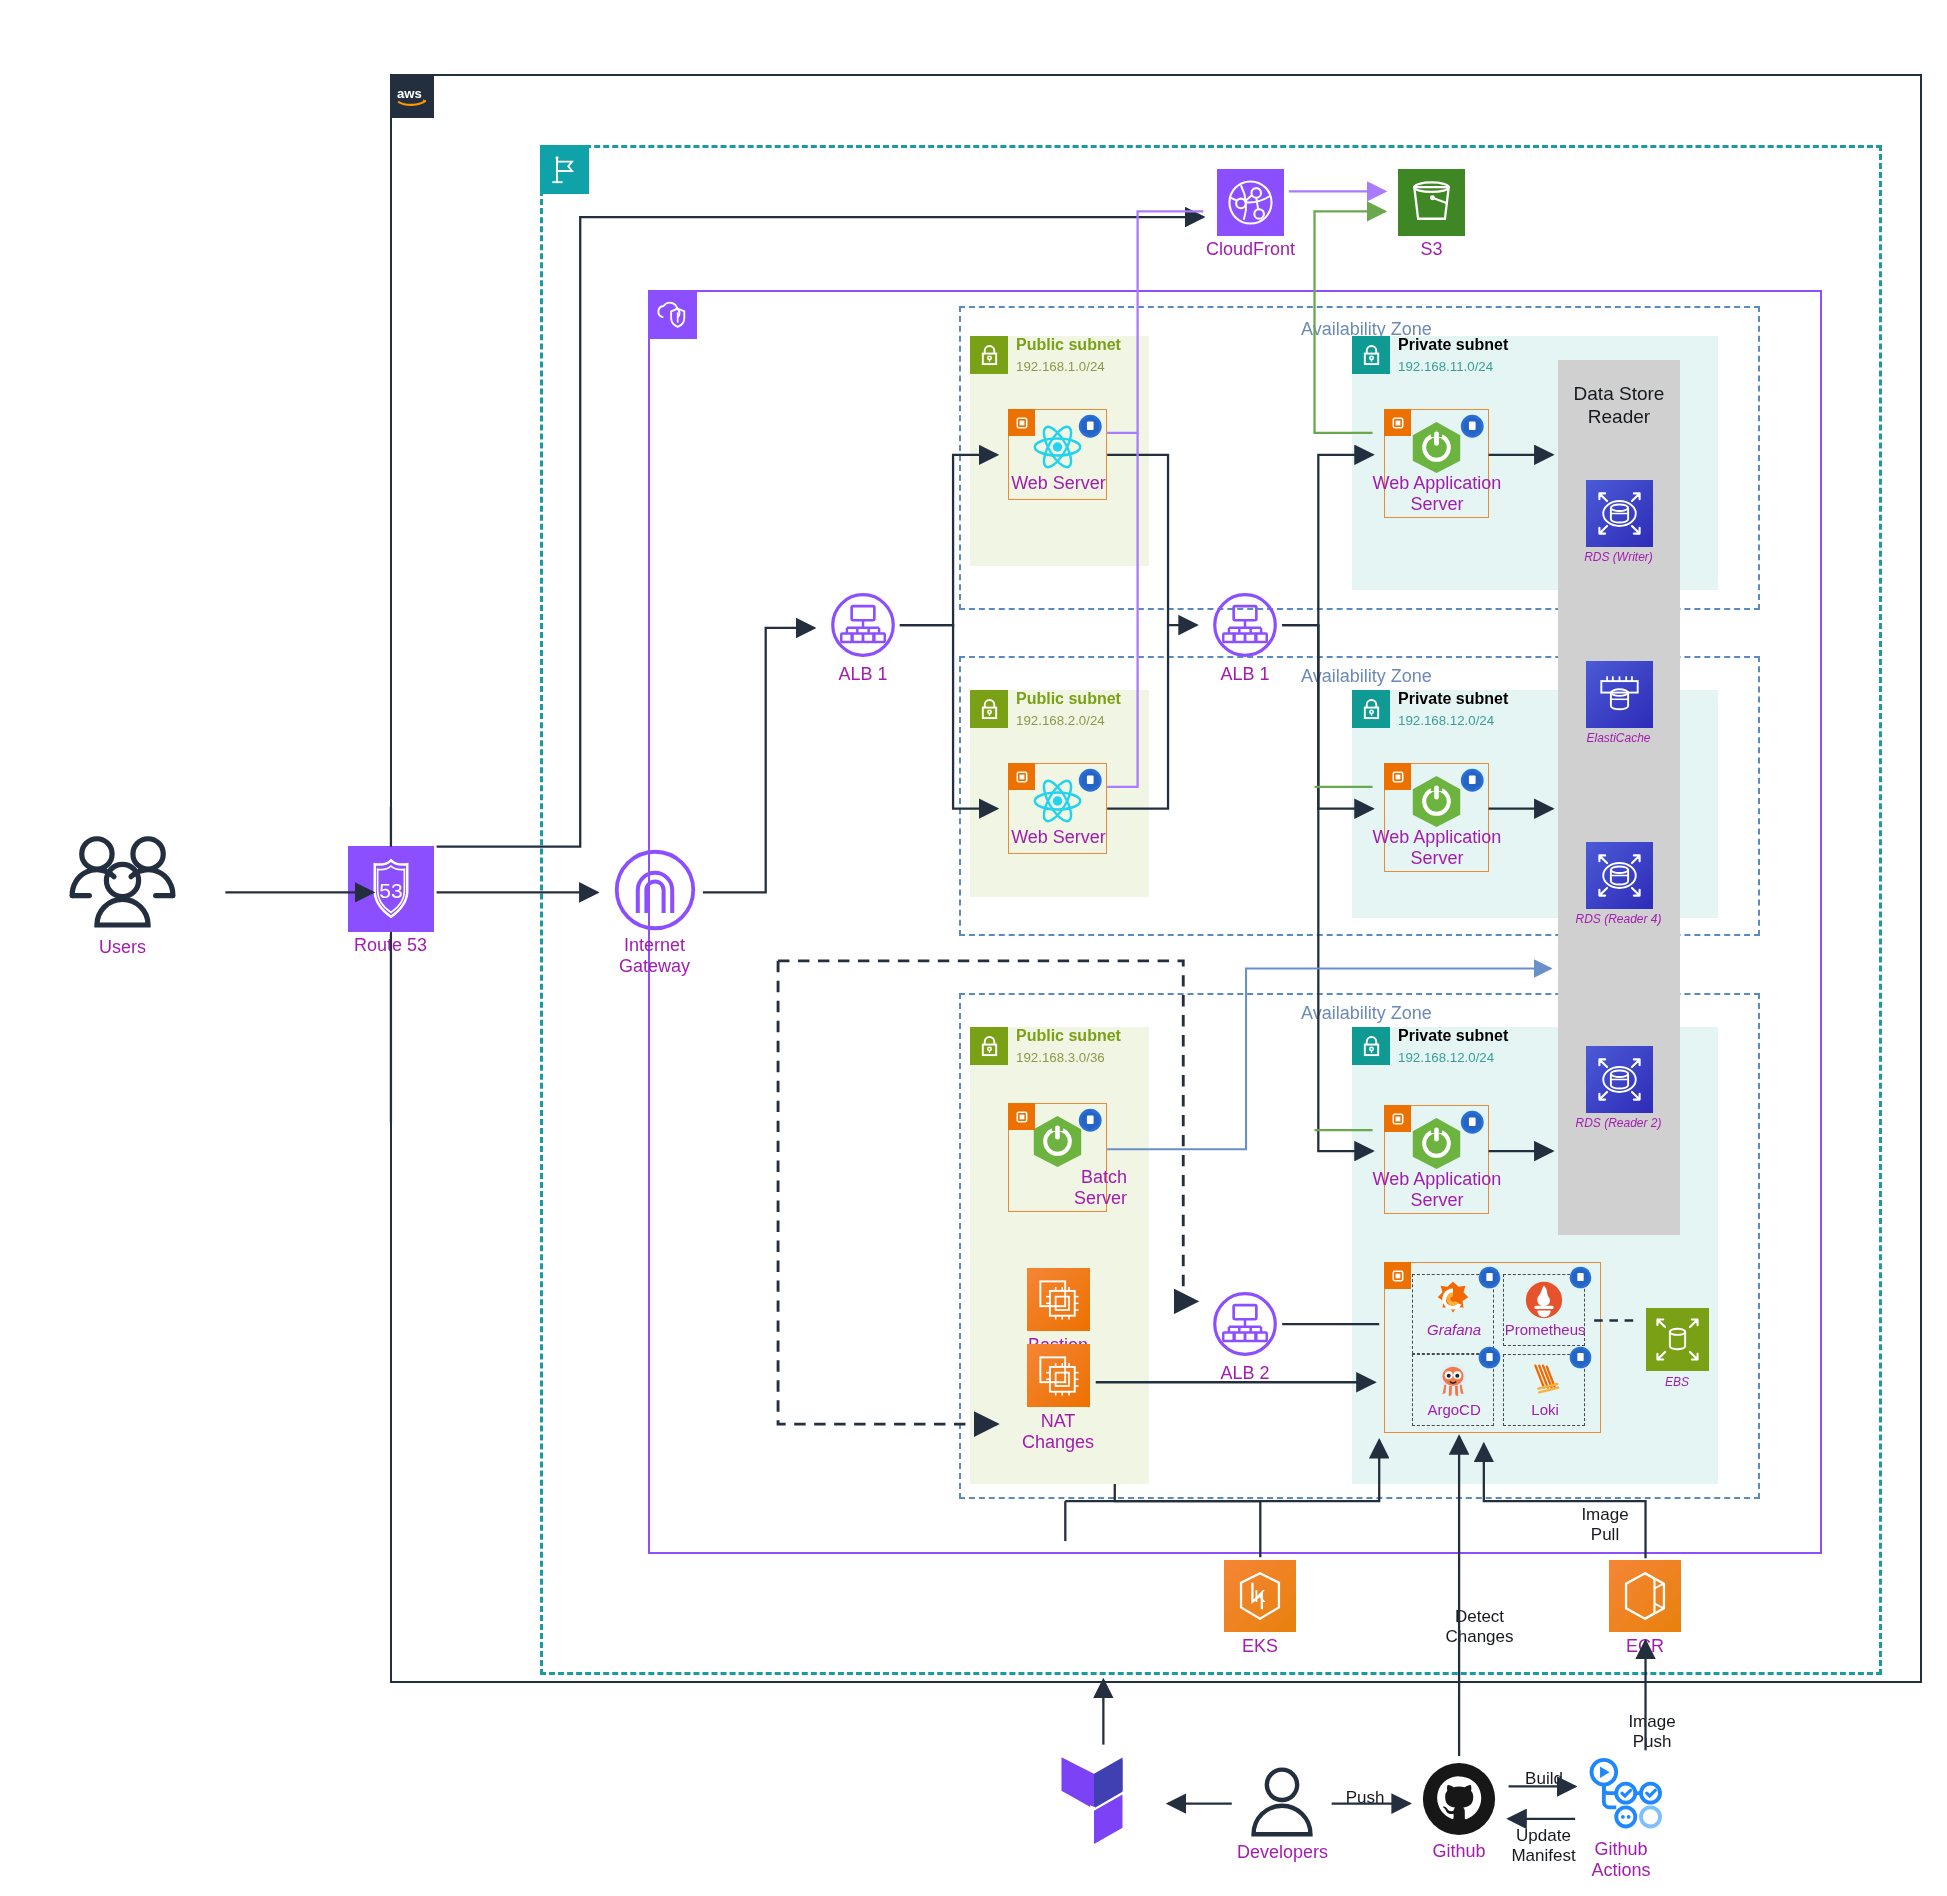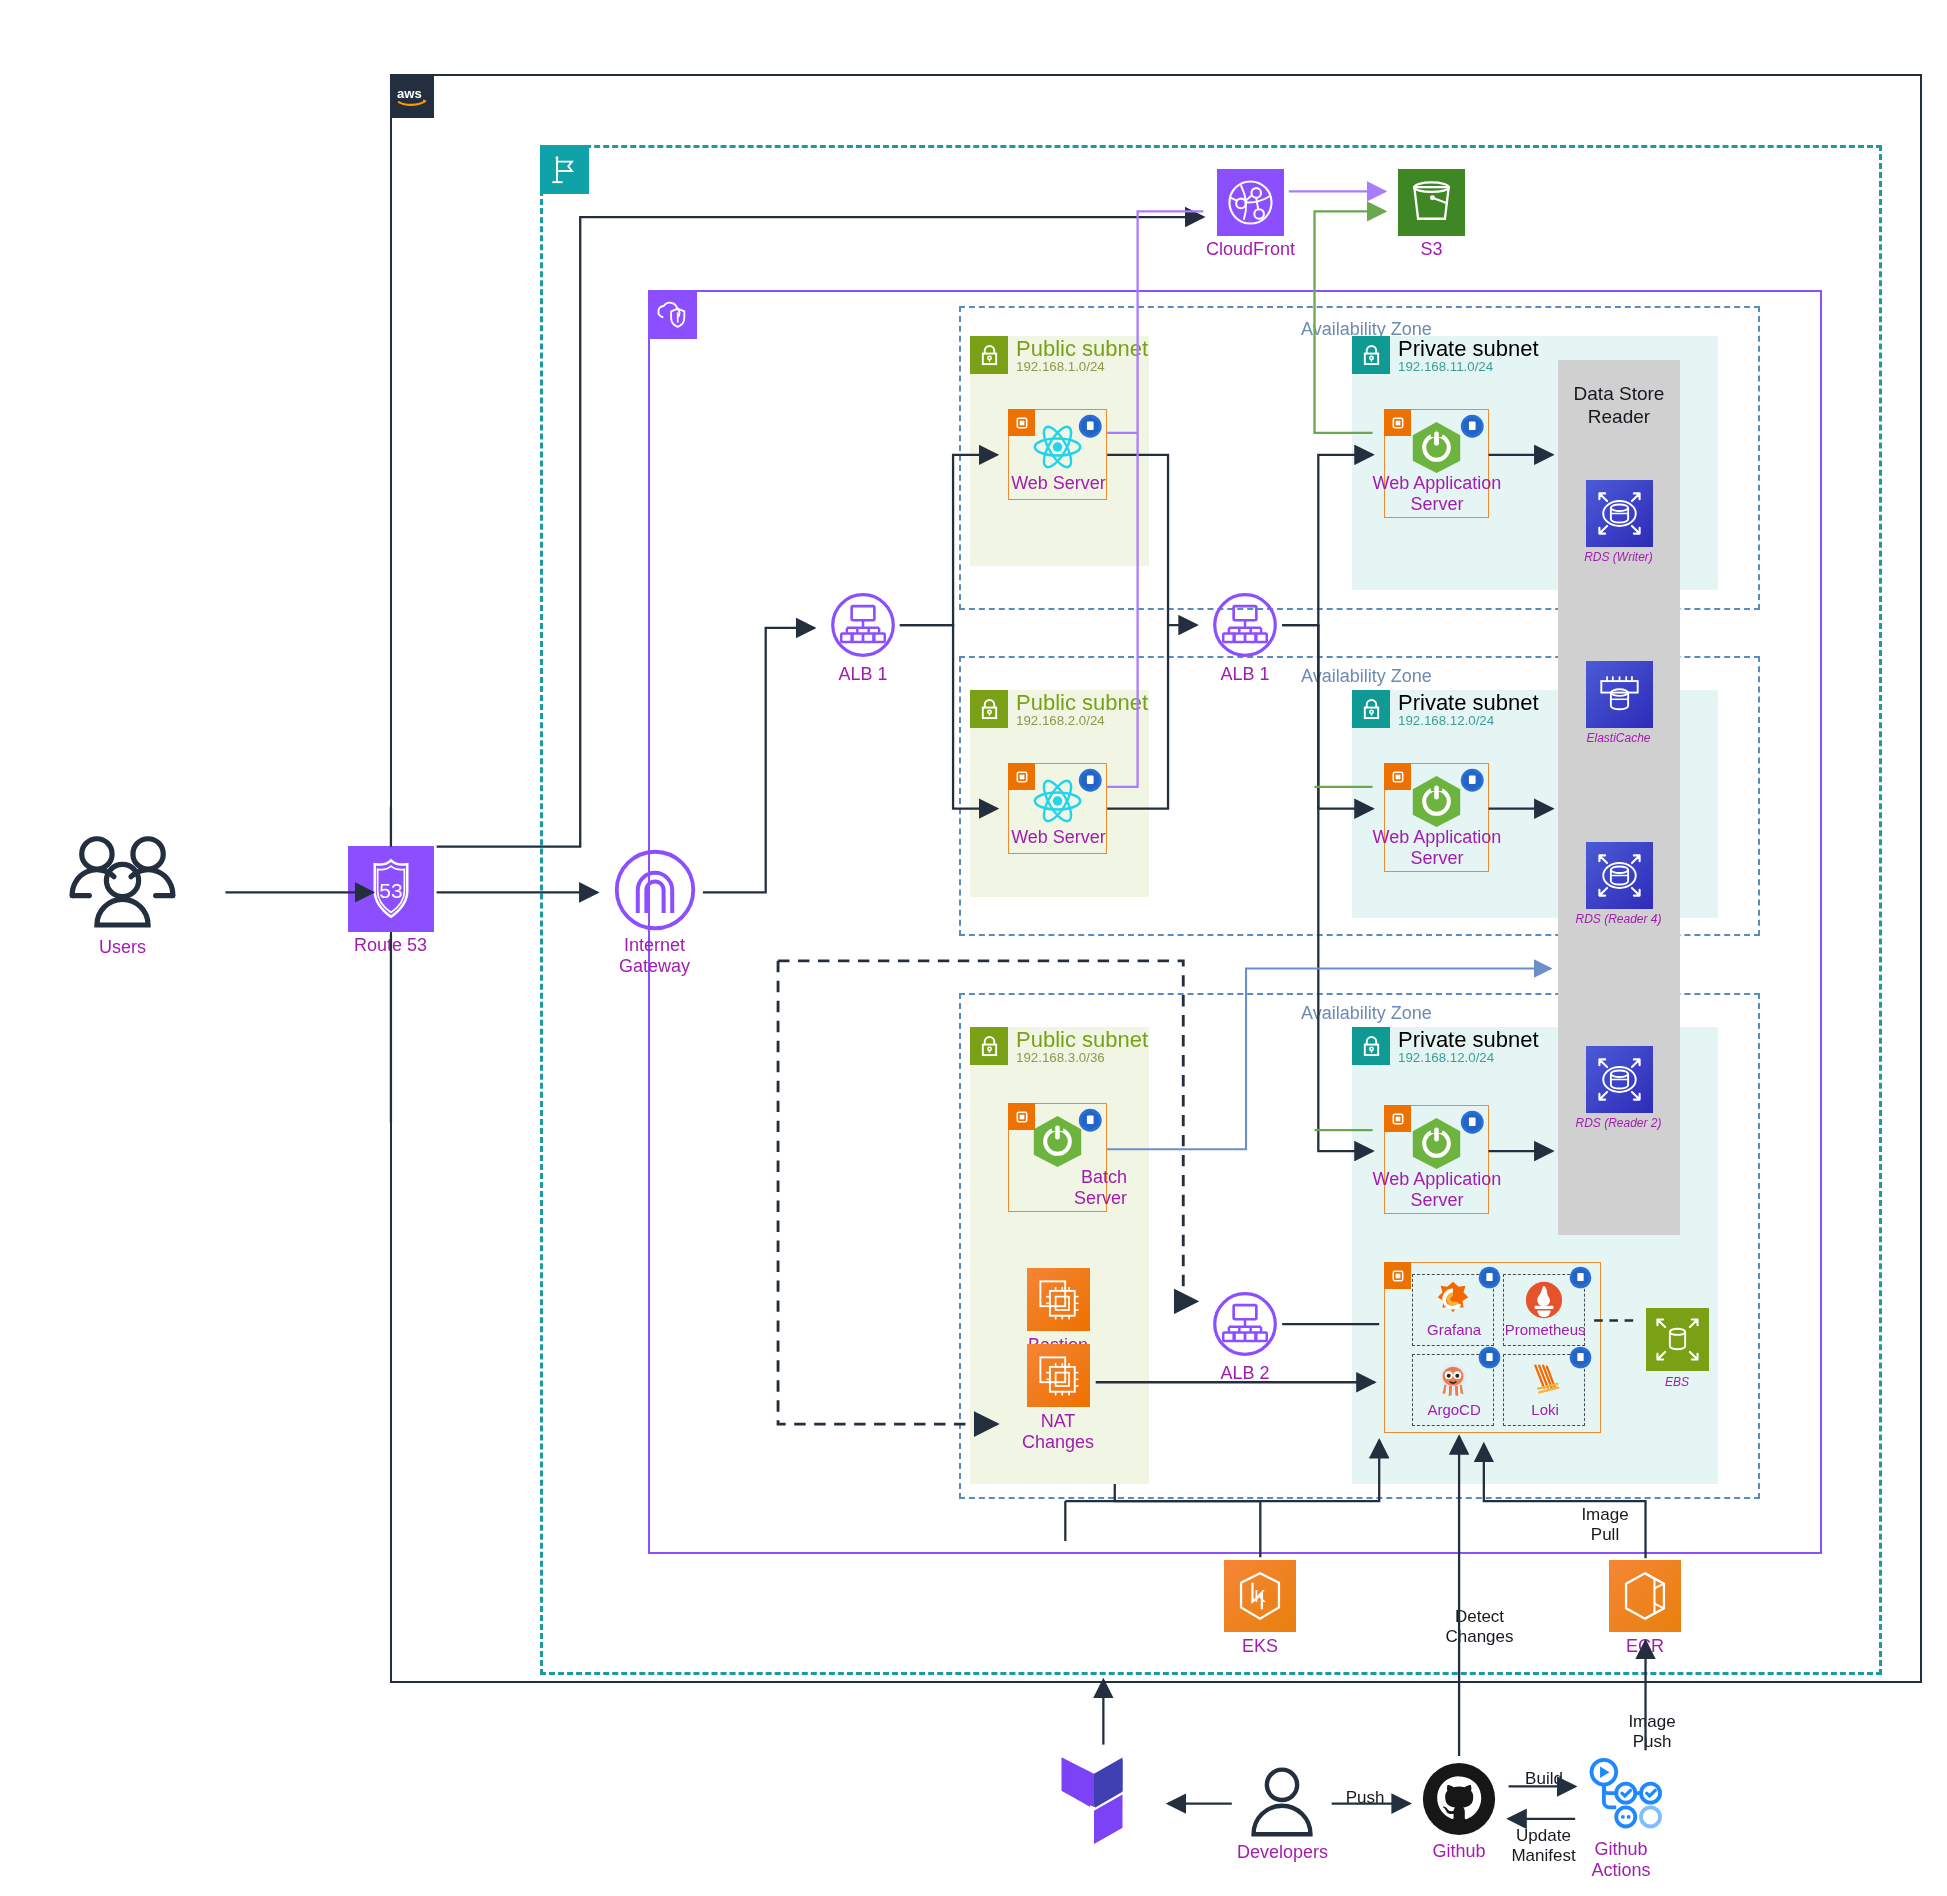--- a/index.html
+++ b/index.html
@@ -20,21 +20,21 @@
   .az-box{border:2.9px dashed #5a8bc0;}
   .az-label{position:absolute;font-size:18px;color:#6b8ab5;}
 
   
   .subnet{position:absolute;}
   .subnet.pub{background:#f1f5e3;}
   .subnet.priv{background:#e4f5f3;}
   .subnet-badge{position:absolute;left:0;top:0;width:38px;height:38px;display:flex;align-items:center;justify-content:center;}
   .subnet-badge.pub{background:#7aa116;}
   .subnet-badge.priv{background:#0f9b94;}
-  .subnet-title{position:absolute;font-size:22px;font-weight:400;}
+  .subnet-title{position:absolute;font-size:16px;font-weight:700;}
   .subnet-title.pub{color:#7aa116;}
   .subnet-title.priv{color:#000000;}
   .subnet-cidr{position:absolute;font-size:13.3px;}
   .subnet-cidr.pub{color:#8a9a4b;}
   .subnet-cidr.priv{color:#3a9e9a;}
 
   
   .inst{position:absolute;border:1.9px solid #ed8b33;box-sizing:border-box;}
   .ec2-badge{position:absolute;left:-1px;top:-1px;width:27px;height:27px;background:#ed7100;display:flex;align-items:center;justify-content:center;}
   .k8s-badge{position:absolute;width:28.5px;height:28.5px;}
@@ -452,21 +452,21 @@
   </div>
 
   <div class="inst" style="left:1384px;top:1262px;width:217px;height:171px;">
     <div class="ec2-badge">
       <svg width="16" height="16" viewBox="0 0 17 17">
           <rect x="3.5" y="3.5" width="10" height="10" rx="1.5" fill="none" stroke="#fff" stroke-width="1.6"></rect>
           <rect x="6" y="6" width="5" height="5" fill="#fff"></rect>
         </svg>
     </div>
 
-    <div class="dashbox" style="left:27px;top:11.4px;width:82px;height:72px;">
+    <div class="dashbox" style="left:27px;top:11.4px;width:82px;height:80px;font-style:italic;">
       <div class="k8s-badge" style="position:absolute;right:-11.4px;top:-11.4px;">
         <svg width="27" height="27" viewBox="0 0 30 30">
             <circle cx="15" cy="15" r="12" fill="#2a6fd6"></circle>
             <path d="M15 5 l9 5 v10 l-9 5 l-9 -5 v-10 z" fill="#1e5bb8" opacity=".55"></path>
             <rect x="11.5" y="10" width="7" height="9" rx="1" fill="#fff"></rect>
           </svg>
       </div>
       <svg width="42" height="42" viewBox="0 0 44 44" style="margin:3.8px auto 0;">
         <path d="M22 3 l6 5 7 -1 -2 7 5 5 -6 4 1 7 -7 -1 -4 6 -4 -6 -7 1 1 -7 -6 -4 5 -5 -2 -7 7 1 z" fill="#f46800"></path>
         <path d="M22 10 a11 11 0 1 0 9 17 l-5 -2 a6 6 0 1 1 -4 -9 z" fill="#fff"></path>

